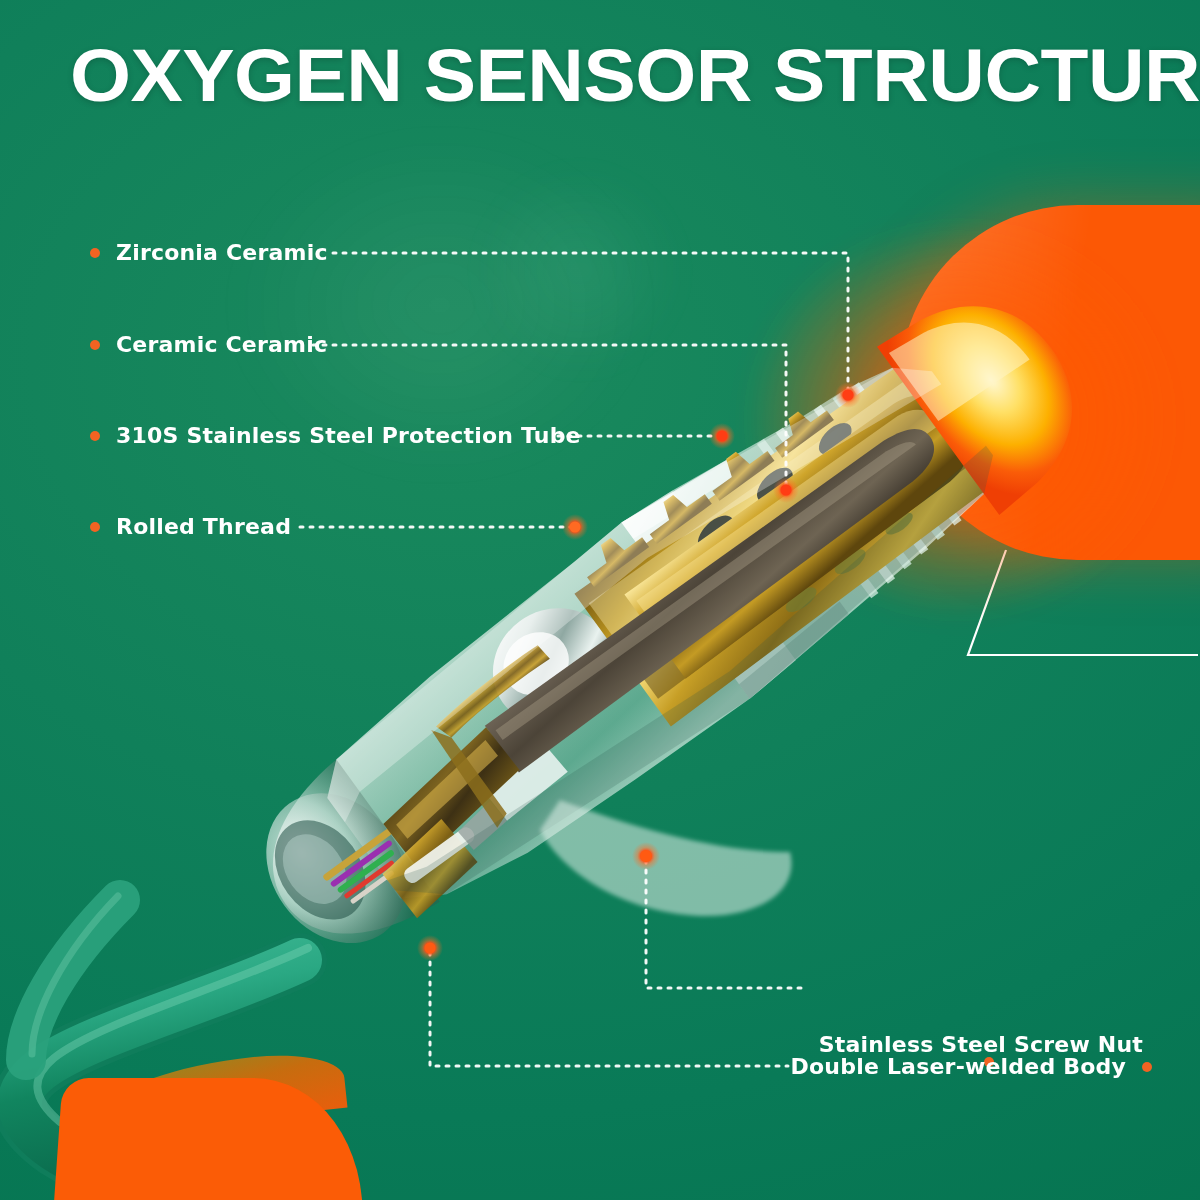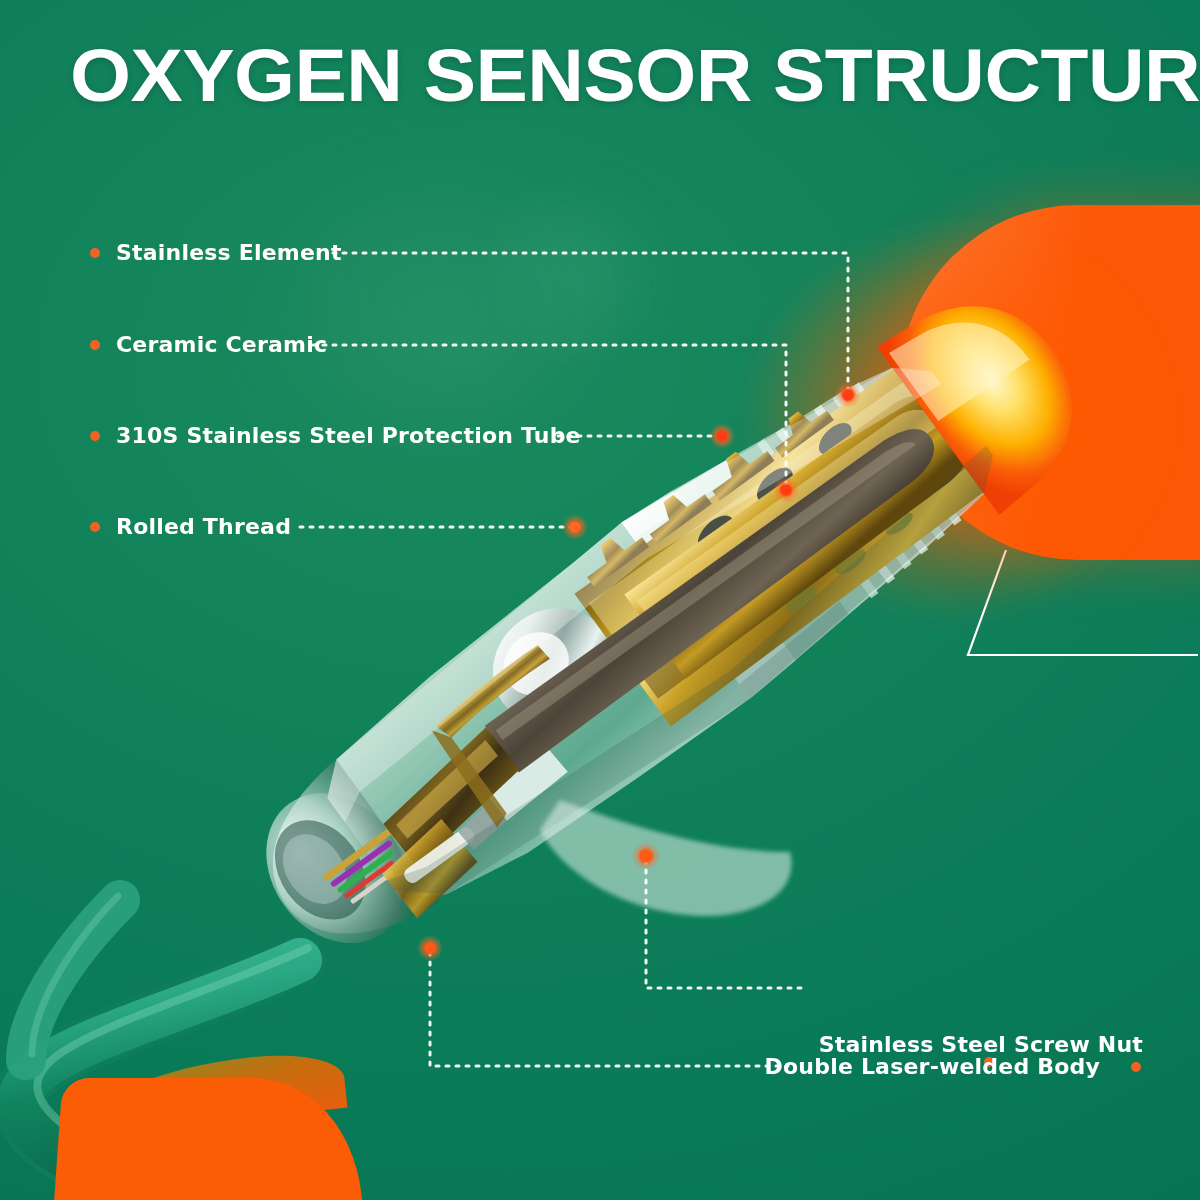--- a/index.html
+++ b/index.html
@@ -325,21 +325,21 @@
     </g>
   </svg>
 
   <div class="blob-bottom-2"></div>
   <div class="blob-bottom"></div>
 
   <div class="title">OXYGEN SENSOR STRUCTURE</div>
 
   <div class="callout" style="left:90px;top:240px;">
     <span class="bullet left" style="background: rgb(242, 99, 34);"></span>
-    <span class="txt">Stainless Element</span>
+    <span class="txt">Zirconia Ceramic</span>
   </div>
 
   <div class="callout" style="left:90px;top:332px;">
     <span class="bullet left" style="background: rgb(242, 99, 34);"></span>
     <span class="txt">Ceramic Ceramic</span>
   </div>
 
   <div class="callout" style="left:90px;top:423px;text-align:center;">
     <span class="bullet left" style="background: rgb(242, 99, 34);"></span>
     <span class="txt">310S Stainless Steel Protection Tube</span>
@@ -348,18 +348,18 @@
   <div class="callout" style="left:90px;top:514px;text-align:right;">
     <span class="bullet left" style="background: rgb(242, 99, 34);"></span>
     <span class="txt">Rolled Thread</span>
   </div>
 
   <div class="callout" style="right:57px;top:1032px;flex-direction:column;">
     <span class="txt">Stainless Steel Screw Nut</span>
     <span class="bullet right" style="background: rgb(242, 99, 34);"></span>
   </div>
 
-  <div class="callout" style="right:59px;top:1054px;gap:15px;">
+  <div class="callout" style="right:48px;top:1054px;">
     <span class="txt">Double Laser-welded Body</span>
     <span class="bullet right" style="background: rgb(242, 99, 34);"></span>
   </div>
 
 </div>
 
 </body></html>

